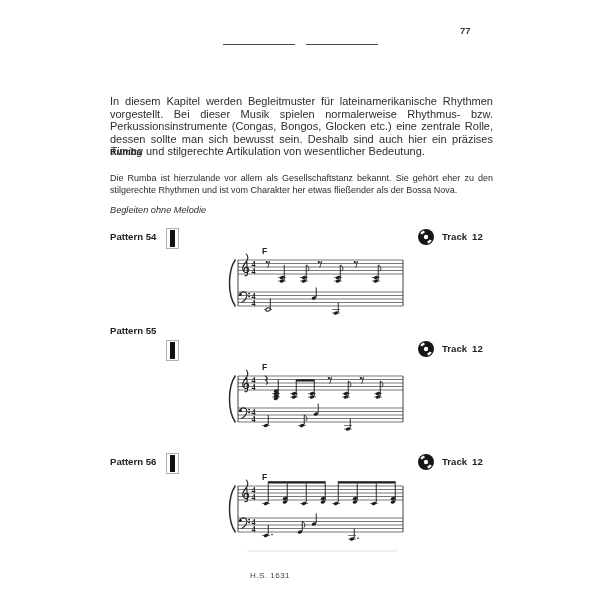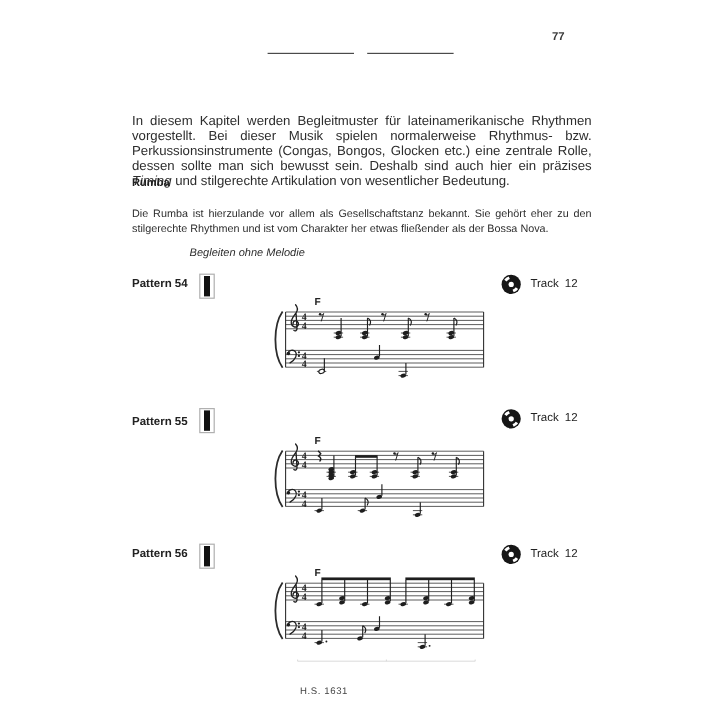--- a/index.html
+++ b/index.html
@@ -10,29 +10,29 @@
   .abs{position:absolute;}
   
   .page-number{left:460px;top:25px;font-size:9.5px;font-weight:600;color:#3a3a3a;}
   .title-row{top:44px;left:0;width:600px;display:flex;justify-content:center;align-items:flex-end;gap:11px;}
   .title-rule{width:72px;height:0;border-bottom:1.6px solid #4a4a4a;margin-bottom:2px;}
   .page-title{font-size:14.5px;font-weight:bold;letter-spacing:-0.1px;color:#222;white-space:nowrap;}
   
   .intro{left:110px;top:84px;width:383px;font-size:11px;line-height:12.6px;text-align:justify;color:#2d2d2d;}
   .rumba-heading{left:110px;top:147px;font-size:9.3px;font-weight:bold;color:#222;}
   .rumba-text{left:110px;top:163px;width:383px;font-size:9px;line-height:12.4px;text-align:justify;}
-  .subheading{left:110px;top:205px;font-size:9.2px;font-style:italic;color:#2d2d2d;margin-left:48px;}
+  .subheading{left:110px;top:205px;font-size:9.2px;font-style:italic;color:#2d2d2d;}
   .ital{font-style:italic;}
   
   .pattern-label{left:110px;font-size:9.6px;font-weight:bold;color:#222;white-space:nowrap;}
   .bar-icon{left:166px;width:13px;height:21px;border:1px solid #b0b0b0;background:#fff;
             display:flex;align-items:center;justify-content:center;box-sizing:border-box;}
   .bar-icon .bar{width:4.5px;height:17px;background:#111;}
   .cd-icon{left:417px;width:18px;height:18px;}
-  .track-label{left:442px;font-size:9.6px;font-weight:normal;color:#222;white-space:nowrap;}
+  .track-label{left:442px;font-size:9.6px;font-weight:bold;color:#222;white-space:nowrap;}
   .track-label .num{margin-left:5px;}
   .notation{left:218px;}
   
   .footer{top:571px;left:0;width:540px;text-align:center;font-size:8px;letter-spacing:0.5px;color:#444;}
   
   svg .staffline{stroke:#3d3d3d;stroke-width:0.7;}
   svg .barline{stroke:#2c2c2c;stroke-width:0.9;}
   svg .brace{stroke:#2c2c2c;stroke-width:1.5;fill:none;}
   svg .clef{stroke:#1e1e1e;stroke-width:1.1;fill:none;stroke-linecap:round;}
   svg .st{stroke:#1e1e1e;stroke-width:0.95;}
@@ -154,21 +154,21 @@
       <use href="#led" x="50" y="63.5"></use>
         <use href="#nh-open" x="50" y="63.5"></use>
       <line class="st" x1="52.3" y1="62.8" x2="52.3" y2="52.5"></line>
       <use href="#qn" x="96" y="52"></use>
       <use href="#led" x="118" y="63.5"></use>
         <use href="#led" x="118" y="67"></use>
         <use href="#qn" x="118" y="67"></use>
     </g>
   </svg>
 
-  <div class="abs pattern-label" style="top:346px">Pattern 55</div>
+  <div class="abs pattern-label" style="top:325px">Pattern 55</div>
   <div class="abs bar-icon" style="top:340px">
       <div class="bar"></div>
     </div>
   <svg class="abs cd-icon" style="top:340px" viewBox="0 0 18 18">
     <circle cx="9" cy="9" r="8" fill="#161616"></circle>
     <path d="M3.2,5.2 A7,7 0 0 1 6.9,2.4 L7.9,4.5 A5,5 0 0 0 5.2,6.6 Z" fill="#fff"></path>
     <path d="M14.8,12.8 A7,7 0 0 1 11.1,15.6 L10.1,13.5 A5,5 0 0 0 12.8,11.4 Z" fill="#fff"></path>
     <circle cx="9" cy="9" r="2.2" fill="#fff"></circle>
   </svg>
   <div class="abs track-label" style="top:343px"><span>Track</span><span class="num">12</span></div>

